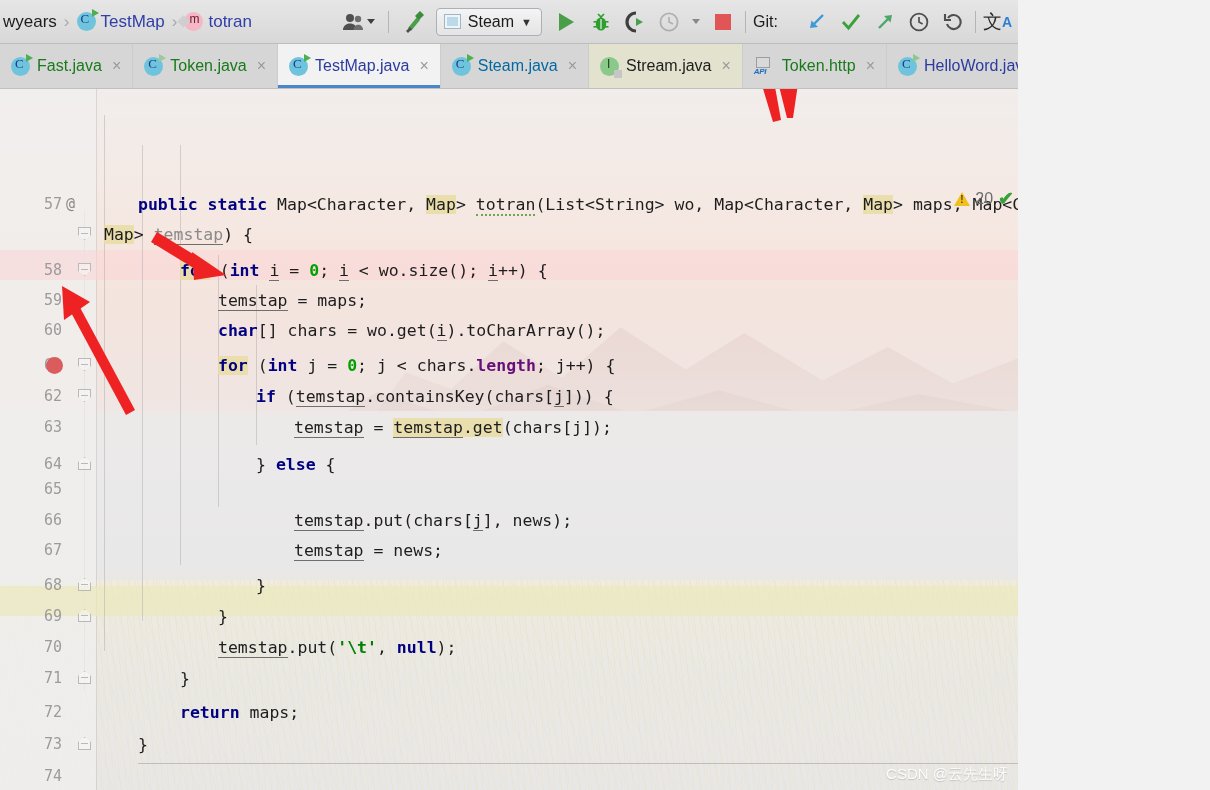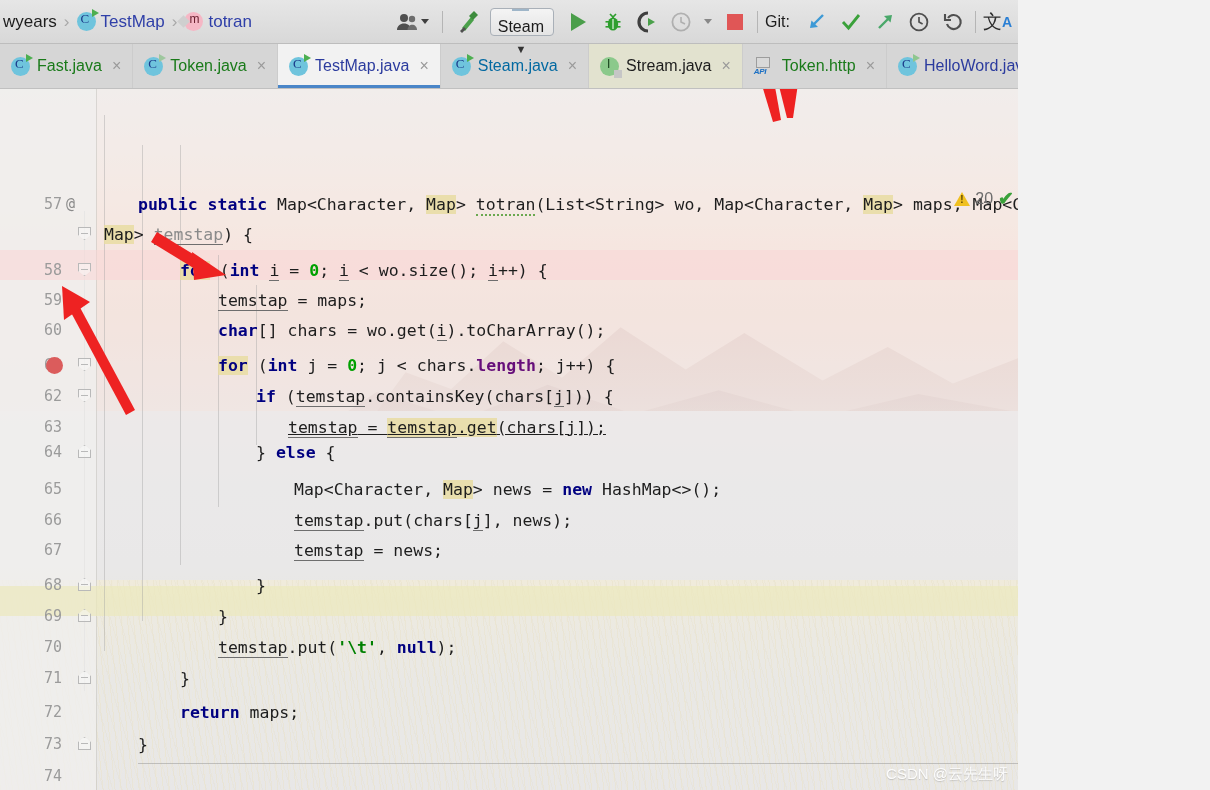--- a/index.html
+++ b/index.html
@@ -48,21 +48,21 @@
     border: 1px solid #a9b0b8; border-radius: 4px;
     background: linear-gradient(#f4f4f4, #e4e4e4);
     font-size: 16px; color: #1c1c1c;
   }
   .runcfg-ic { width: 17px; height: 15px; border: 1.6px solid #9fb6c9; background: #eef4f8; position: relative; }
   .runcfg-ic::after { content: ""; position: absolute; left: 2px; top: 2px; right: 2px; bottom: 2px; background: #bcd9ea; }
 
   .play { width: 0; height: 0; border-left: 15px solid #4a9e4a; border-top: 9px solid transparent; border-bottom: 9px solid transparent; }
   .stop-sq { width: 16px; height: 16px; background: #e05656; }
 
-  .git-label { font-size: 16px; color: #1c1c1c; margin-right: 8px; }
+  .git-label { font-size: 16px; color: #1c1c1c; margin-right: 20px; }
 
   
   .tabbar {
     position: relative; height: 45px;
     background: #d6d6d6;
     display: flex; align-items: stretch;
     border-bottom: 1px solid #c0c0c0;
     z-index: 19;
     overflow: hidden;
   }
@@ -232,21 +232,21 @@
       <div class="tb-sep"></div>
       <div class="tb-btn">
         <svg width="26" height="26" viewBox="0 0 26 26">
           <path d="M6 19 L15 8 L18 11 L9 22 Z" fill="#4aa04a"></path>
           <path d="M13 7 L18 2 L22 6 L17 11 Z" fill="#3d8b3d"></path>
           <path d="M4 22 L8 18 L10 20 L6 24 Z" fill="#4f4f4f"></path>
         </svg>
       </div>
     </div>
 
-    <div class="runcfg" style="margin:0 10px 0 6px;flex-direction:column;">
+    <div class="runcfg" style="margin:0 10px 0 6px;">
       <span class="runcfg-ic"></span>
       <span>Steam</span>
       <span style="font-size:11px;color:#333">▼</span>
     </div>
 
     <div class="tb-group">
       <div class="tb-btn">
         <span class="play"></span>
       </div>
       <div class="tb-btn">
@@ -445,32 +445,31 @@
       </div>
 
       <div class="row" style="top:292px;">
         <span class="lnum">62</span>
         <span class="foldmark top" style="top:8px;"></span>
         <span class="code" style="left:256px;"><span class="kw">if</span> (<span class="var">temstap</span>.containsKey(chars[<span class="var">j</span>])) {</span>
       </div>
 
       <div class="row" style="top:323px;">
         <span class="lnum">63</span>
-        <span class="code" style="left:288px;text-decoration:underline;"><span class="var">temstap</span> = <span class="hl"><span class="var">temstap</span>.get</span>(chars[j]);</span>
-      </div>
-
-      <div class="row" style="top:348px;padding-left:12px;">
+        <span class="code" style="left:294px;"><span class="var">temstap</span> = <span class="hl"><span class="var">temstap</span>.get</span>(chars[j]);</span>
+      </div>
+
+      <div class="row" style="top:360px;padding-left:12px;">
         <span class="lnum">64</span>
         <span class="foldmark bot" style="top:8px;"></span>
         <span class="code" style="left:256px;">} <span class="kw">else</span> {</span>
       </div>
 
       <div class="row" style="top:385px;">
         <span class="lnum">65</span>
-        <span class="code" style="left:294px;">Map&lt;Character, <span class="hl">Map</span>&gt; news = <span class="kw">new</span> HashMap&lt;&gt;();</span>
       </div>
 
       <div class="row" style="top:416px;">
         <span class="lnum">66</span>
         <span class="code" style="left:294px;"><span class="var">temstap</span>.put(chars[<span class="var">j</span>], news);</span>
       </div>
 
       <div class="row" style="top:446px;">
         <span class="lnum">67</span>
         <span class="code" style="left:294px;"><span class="var">temstap</span> = news;</span>

